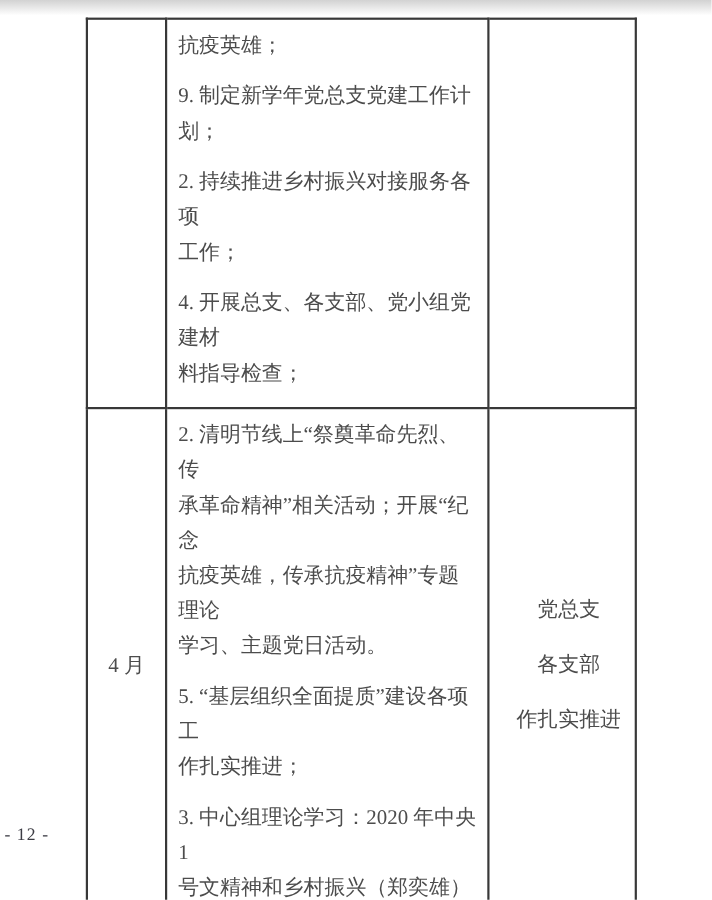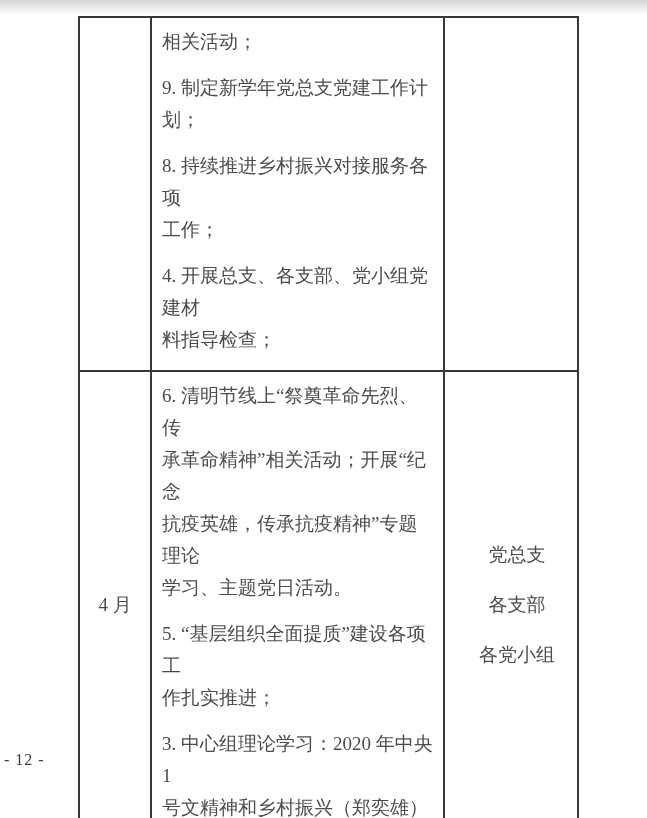--- a/index.html
+++ b/index.html
@@ -87,45 +87,45 @@
 <table class="doc-table">
   <colgroup>
     <col class="col-month">
     <col class="col-tasks">
     <col class="col-resp">
   </colgroup>
   <tbody>
     <tr class="row-carryover">
       <td class="month-cell"></td>
       <td class="tasks-cell">
-        <div class="task-para">相关活动；</div>
+        <div class="task-para">抗疫英雄；</div>
         <div class="task-para">9. 制定新学年党总支党建工作计划；</div>
-        <div class="task-para">8. 持续推进乡村振兴对接服务各项
+        <div class="task-para">2. 持续推进乡村振兴对接服务各项
 工作；</div>
         <div class="task-para">4. 开展总支、各支部、党小组党建材
 料指导检查；</div>
       </td>
       <td class="resp-cell"></td>
     </tr>
 
     <tr class="row-april">
       <td class="month-cell">4 月</td>
       <td class="tasks-cell">
-        <div class="task-para">6. 清明节线上“祭奠革命先烈、传
+        <div class="task-para">2. 清明节线上“祭奠革命先烈、传
 承革命精神”相关活动；开展“纪念
 抗疫英雄，传承抗疫精神”专题理论
 学习、主题党日活动。</div>
         <div class="task-para">5. “基层组织全面提质”建设各项工
 作扎实推进；</div>
         <div class="task-para">3. 中心组理论学习：2020 年中央 1
 号文精神和乡村振兴（郑奕雄）</div>
       </td>
       <td class="resp-cell">
         <div class="resp-line">党总支</div>
         <div class="resp-line">各支部</div>
-        <div class="resp-line">各党小组</div>
+        <div class="resp-line">作扎实推进</div>
       </td>
     </tr>
 
   </tbody>
 </table>
 
 <div class="page-footer">- 12 -</div>
 
 </body></html>

